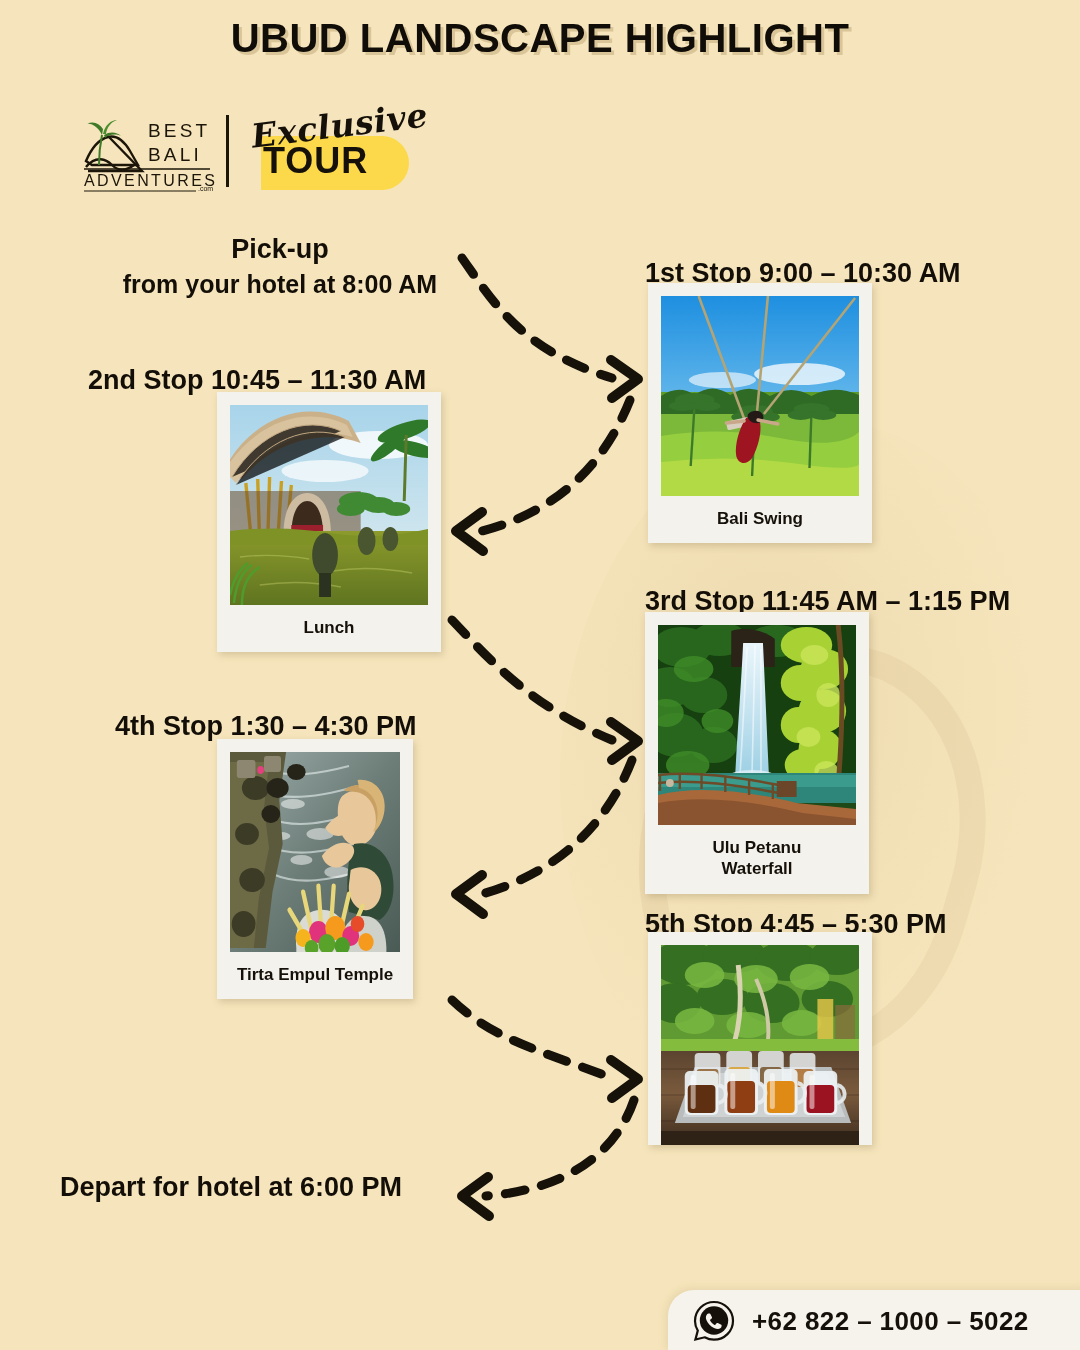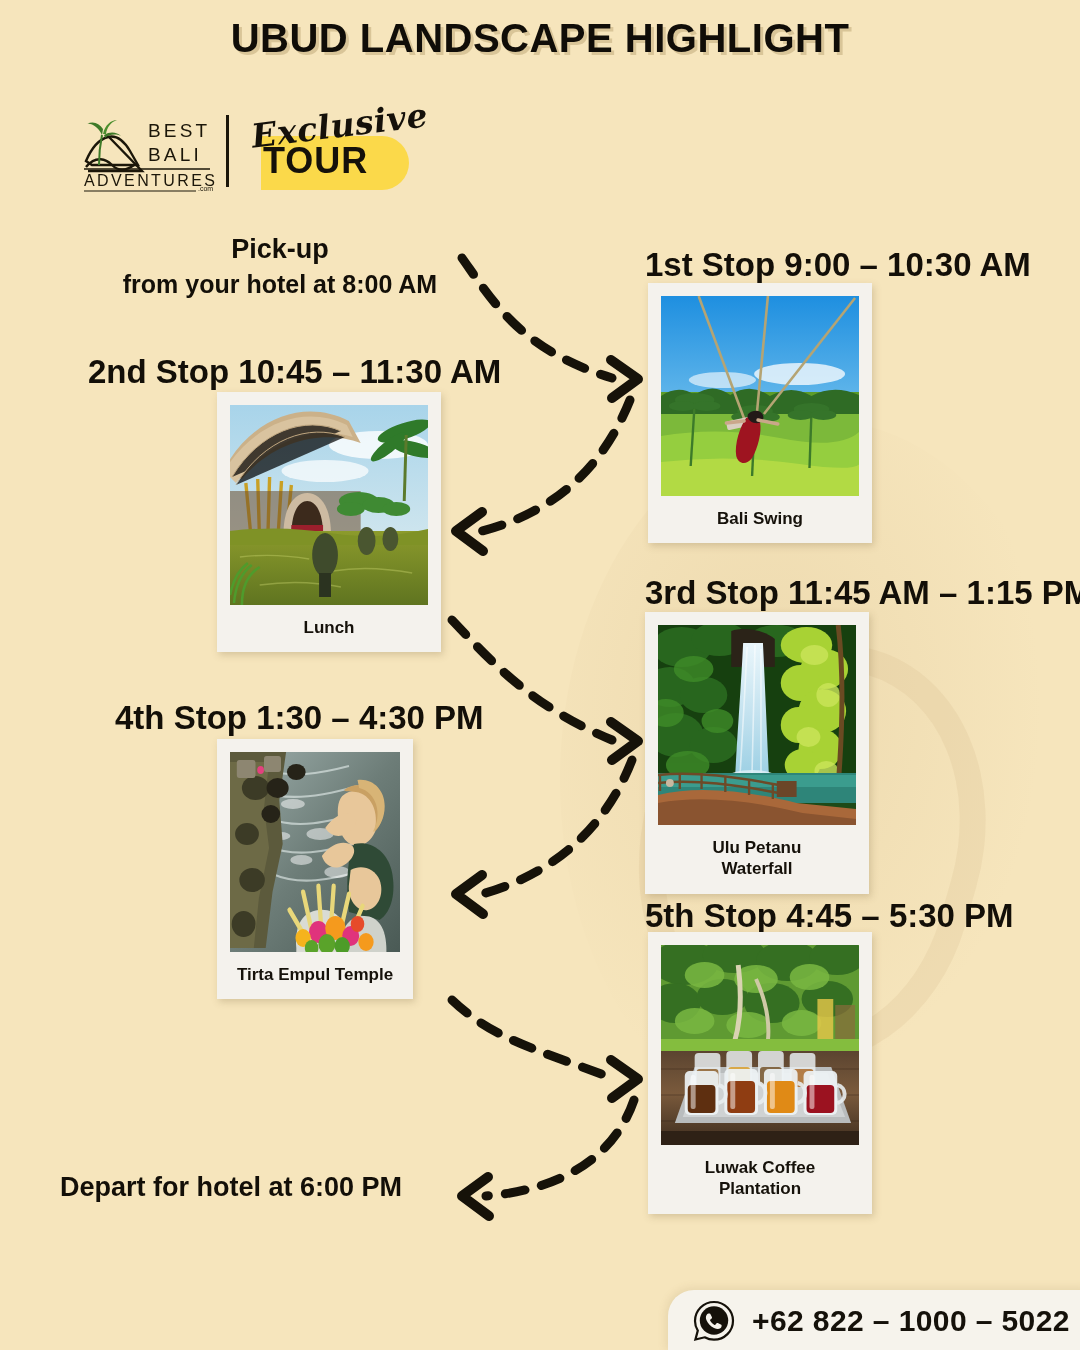--- a/index.html
+++ b/index.html
@@ -69,21 +69,21 @@
 
   
   .heading {
     position:absolute;
     font-weight:900;
     font-size:26px;
     color:#130f08;
     line-height:1.3;
     white-space:nowrap;
   }
-  .heading.big { font-size:33px; }
+  .heading.big { font-size:27px;margin-top:12px; }
   .pickup { position:absolute; text-align:center; line-height:1.32; }
   .pickup .l1 { font-weight:900; font-size:27px; color:#130f08; }
   .pickup .l2 { font-weight:900; font-size:25px; color:#130f08; }
 
   
   .card {
     position:absolute;
     background:#f4f2ed;
     padding:13px 13px 0 13px;
     box-shadow:2px 3px 7px rgba(120,100,60,.25);
@@ -112,21 +112,21 @@
     position:absolute;
     left:668px; top:1290px;
     width:420px; height:62px;
     background:#f6f3ec;
     border-radius:26px 0 0 0;
     display:flex; align-items:center;
     padding-left:24px; gap:16px;
     box-shadow:-2px -2px 8px rgba(140,115,70,.14);
   }
   .wa-icon { width:44px; height:44px; flex:0 0 44px; }
-  .phone-num { font-weight:900; font-size:30px; color:#15110a; letter-spacing:.4px; white-space:nowrap; }
+  .phone-num { font-weight:900; font-size:26px; color:#15110a; letter-spacing:.4px; white-space:nowrap; }
 </style>
 </head>
 <body>
 
 <div class="poster">
 
   <div class="watermark"></div>
   <div class="watermark2"></div>
 
   <div class="title-block">
@@ -559,24 +559,20 @@
           <g fill="#ffffff" opacity=".5">
             <rect x="30" y="130" width="5" height="34" rx="2"></rect>
             <rect x="70" y="128" width="5" height="36" rx="2"></rect>
             <rect x="110" y="128" width="5" height="36" rx="2"></rect>
             <rect x="150" y="130" width="5" height="34" rx="2"></rect>
           </g>
         </g>
         <rect y="186" width="200" height="14" fill="#2e2116"></rect>
       </svg>
     </div>
-    <div class="cap">
-      <div>Luwak Coffee</div>
-      <div>Plantation</div>
-    </div>
   </div>
 
   <svg class="arrows" viewBox="0 0 1080 1350" xmlns="http://www.w3.org/2000/svg">
     <g stroke="#161209" stroke-width="9" fill="none" stroke-linecap="round" stroke-dasharray="20 17">
 
       <path d="M462 258 C492 300 520 350 612 378"></path>
 
       <path d="M630 400 C606 460 562 510 482 531"></path>
 
       <path d="M452 620 C490 660 530 706 612 740"></path>

